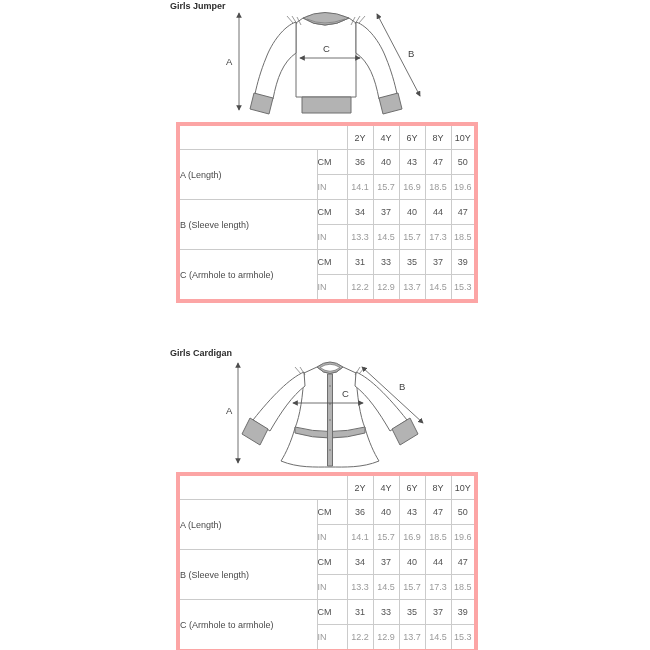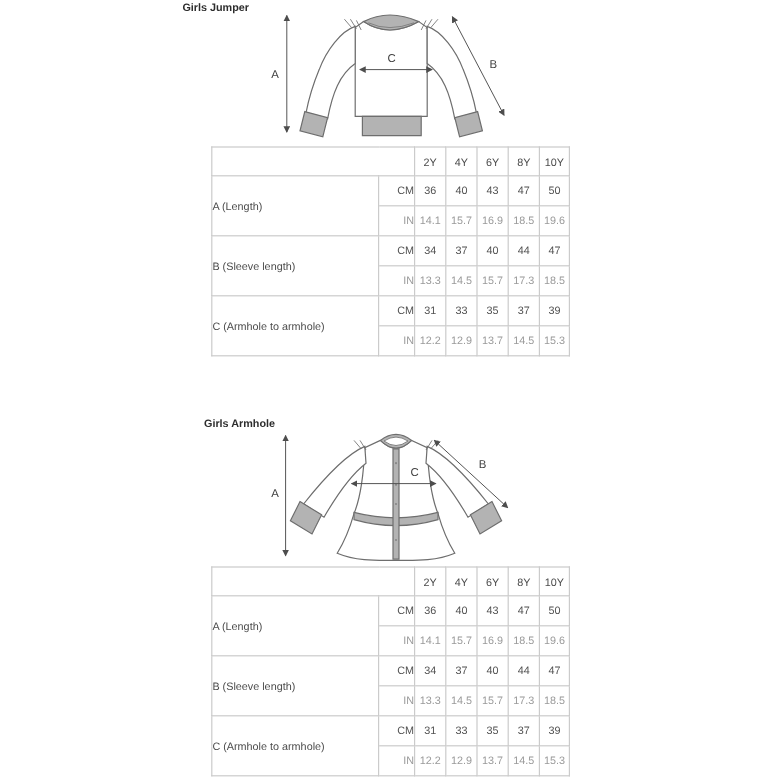--- a/index.html
+++ b/index.html
@@ -13,42 +13,42 @@
     position:absolute;
     font-size:9px; font-weight:700; color:#2d2d2d;
   }
   .diagram { position:absolute; }
   .size-table {
     position:absolute;
     border-collapse:collapse;
     table-layout:fixed;
     width:298px;
     background:#ffffff;
-    border:1px solid #fca5a5;
+    border:4px solid #fca5a5;
   }
   .size-table td {
     border:1px solid #cbcbcb;
     height:24px;
     font-size:9px;
     padding:0;
     vertical-align:middle;
   }
   .size-table .header-row td { height:23px; }
   .size-h   { text-align:center; color:#4b4b4b; }
   .label-cell { padding-left:8px; color:#4b4b4b; text-align:left;margin-left:48px; }
-  .unit { text-align:right; }
+  .unit { text-align:left; }
   .val  { text-align:center;margin-left:32px; }
   .cm-text { color:#525252; }
   .in-text { color:#9a9a9a; }
   .dim-label { fill:#3f3f3f; font-size:9.5px; font-family:"Liberation Sans",sans-serif; }
 </style>
 </head>
 <body>
 
-<div class="section-title" style="left:152px; top:1px;">Girls Jumper</div>
+<div class="section-title" style="left:170px; top:1px;">Girls Jumper</div>
 
 <svg class="diagram" style="left:218px; top:8px;" width="212" height="114" viewBox="0 0 212 114">
   <defs>
     <marker id="arr1" markerWidth="7" markerHeight="7" refX="6" refY="3.5" orient="auto-start-reverse">
       <path d="M0,0 L7,3.5 L0,7 Z" fill="#4d4d4d"></path>
     </marker>
   </defs>
   <g stroke="#6e6e6e" stroke-width="1" fill="none">
     <path d="M85,10 L78,15 L78,89 L138,89 L138,15 L131,10 Q106,24 85,10 Z" fill="#ffffff"></path>
     <path d="M78,14 C66,18 54,34 48,50 C43,62 39,76 37,86 L55,91 C59,70 65,54 78,45 Z" fill="#ffffff"></path>
@@ -143,21 +143,21 @@
     <td class="unit in-text">IN</td>
     <td class="val in-text">12.2</td>
     <td class="val in-text">12.9</td>
     <td class="val in-text">13.7</td>
     <td class="val in-text">14.5</td>
     <td class="val in-text">15.3</td>
   </tr>
 </tbody>
   </table>
 
-<div class="section-title" style="left:170px; top:348px;">Girls Armhole</div>
+<div class="section-title" style="left:170px; top:348px;">Girls Cardigan</div>
 
 <svg class="diagram" style="left:218px; top:358px;" width="240" height="112" viewBox="0 0 240 112">
   <defs>
     <marker id="arr2" markerWidth="7" markerHeight="7" refX="6" refY="3.5" orient="auto-start-reverse">
       <path d="M0,0 L7,3.5 L0,7 Z" fill="#4d4d4d"></path>
     </marker>
   </defs>
   <g stroke="#6e6e6e" stroke-width="1" fill="none">
     <path d="M99,9 L86,15 C85,38 82,58 77,70 C73,84 68,95 63,103 C80,110 97,109 112,109 C127,109 144,110 161,103 C156,95 151,84 147,70 C142,58 139,38 138,15 L125,9 Q112,22 99,9 Z" fill="#ffffff"></path>
     <path d="M86,14 C72,20 54,38 35,62 L52,73 C63,54 74,38 87,28 Z" fill="#ffffff"></path>

